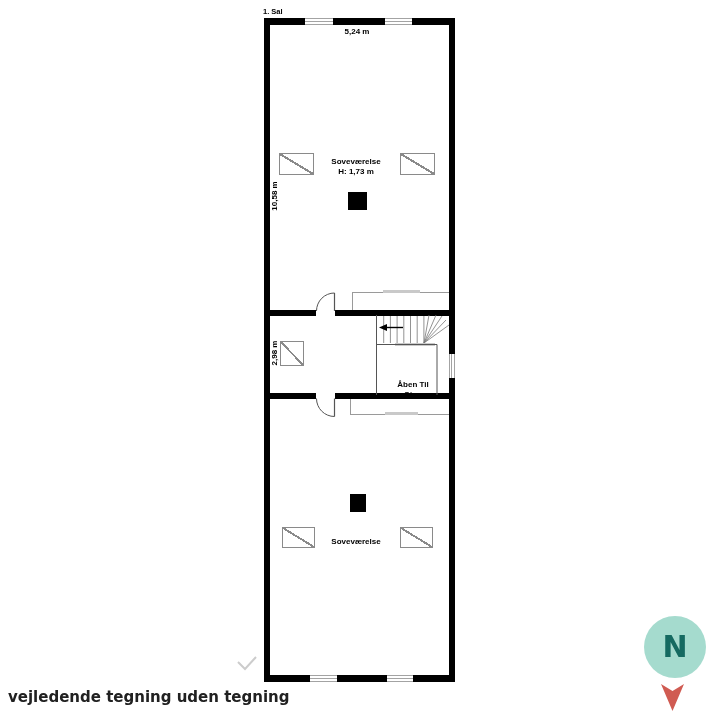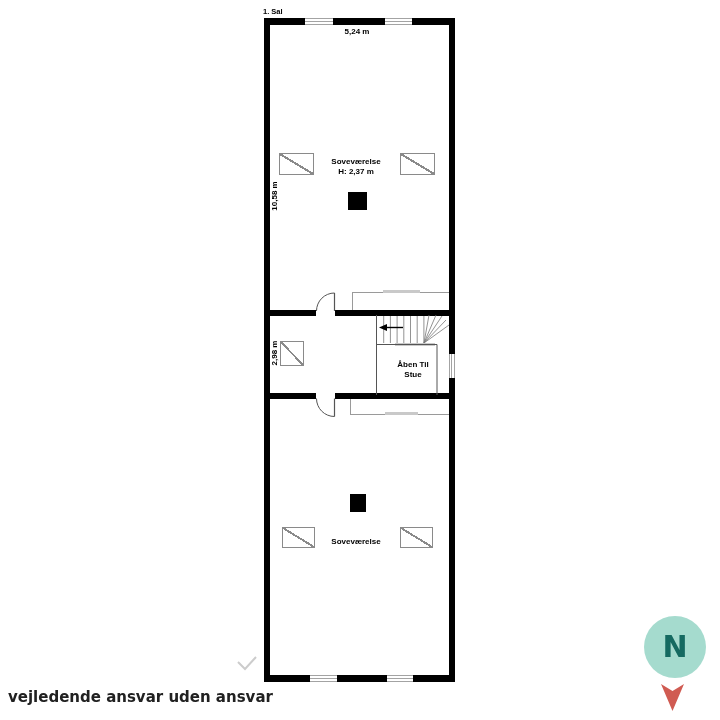--- a/index.html
+++ b/index.html
@@ -54,21 +54,21 @@
   <div class="win-h" style="left:310px;top:675px;width:27px;height:7px;"></div>
   <div class="win-h" style="left:387px;top:675px;width:26px;height:7px;"></div>
   <div class="win-v" style="left:449px;top:354px;width:6px;height:24px;"></div>
 
   <div class="lbl" style="left:357px;top:31px;">5,24 m</div>
 
   <div class="lbl rot" style="left:274px;top:196px;">10,58 m</div>
   <div class="skylight" style="left:279px;top:153px;width:35px;height:22px;"></div>
   <div class="skylight" style="left:400px;top:153px;width:35px;height:22px;"></div>
   <div class="lbl" style="left:356px;top:161px;">Soveværelse</div>
-  <div class="lbl" style="left:356px;top:171px;">H: 2,37 m</div>
+  <div class="lbl" style="left:356px;top:171px;">H: 1,73 m</div>
   <div class="chimney" style="left:348px;top:192px;width:19px;height:18px;"></div>
 
   <div class="rail-line" style="left:352px;top:292px;width:1px;height:18px;"></div>
   <div class="rail-line" style="left:352px;top:292px;width:97px;height:1px;"></div>
   <div class="rail-cap" style="left:383px;top:290px;width:37px;height:3px;"></div>
 
   <svg style="left:315px;top:292px;" width="21" height="24" viewBox="0 0 21 24">
     <path d="M 1.5 19 A 18 18 0 0 1 19.5 1" fill="none" stroke="#555" stroke-width="1"></path>
     <line x1="19.5" y1="1" x2="19.5" y2="19" stroke="#555" stroke-width="1.2"></line>
   </svg>
@@ -95,21 +95,21 @@
       <line x1="48" y1="28" x2="73" y2="10"></line>
     </g>
     <rect x="19" y="28" width="40" height="3" fill="#c9c9c9"></rect>
     <line x1="0" y1="29.5" x2="61" y2="29.5" stroke="#555" stroke-width="1"></line>
     <line x1="61" y1="29.5" x2="61" y2="80" stroke="#555" stroke-width="1"></line>
     <g>
       <line x1="10" y1="12.5" x2="27" y2="12.5" stroke="#000" stroke-width="1.4"></line>
       <polygon points="3,12.5 11,9 11,16" fill="#000"></polygon>
     </g>
   </svg>
-  <div class="lbl center-text" style="left:413px;top:370px;line-height:10px;">
+  <div class="lbl center-text" style="left:413px;top:390px;line-height:10px;">
     <div>Åben Til</div>
     <div>Stue</div>
   </div>
 
   <svg style="left:315px;top:398px;" width="21" height="20" viewBox="0 0 21 20">
     <path d="M 1.5 0.5 A 18 18 0 0 0 19.5 18.5" fill="none" stroke="#555" stroke-width="1"></path>
     <line x1="19.5" y1="0.5" x2="19.5" y2="18.5" stroke="#555" stroke-width="1.2"></line>
   </svg>
 
   <div class="rail-line" style="left:350px;top:399px;width:1px;height:16px;"></div>
@@ -120,20 +120,20 @@
   <div class="skylight" style="left:282px;top:527px;width:33px;height:21px;"></div>
   <div class="skylight" style="left:400px;top:527px;width:33px;height:21px;"></div>
   <div class="lbl" style="left:356px;top:541px;">Soveværelse</div>
 
   <svg style="left:236px;top:654px;" width="22" height="18" viewBox="0 0 22 18">
     <polyline points="2,8 9,15 20,3" fill="none" stroke="#cccccc" stroke-width="2"></polyline>
   </svg>
 
 </div>
 
-<div class="disclaimer">vejledende ansvar uden ansvar</div>
+<div class="disclaimer">vejledende tegning uden tegning</div>
 
 <div class="compass-circle" style="background: rgb(165, 219, 206);">
   <span class="compass-letter" style="color: rgb(21, 106, 97);">N</span>
 </div>
 <svg style="left:660px;top:683px;" width="25" height="29" viewBox="0 0 25 29">
   <polygon points="1,1 12.5,8 24,1 12.5,28" fill="#d05b52"></polygon>
 </svg>
 
 </body></html>

